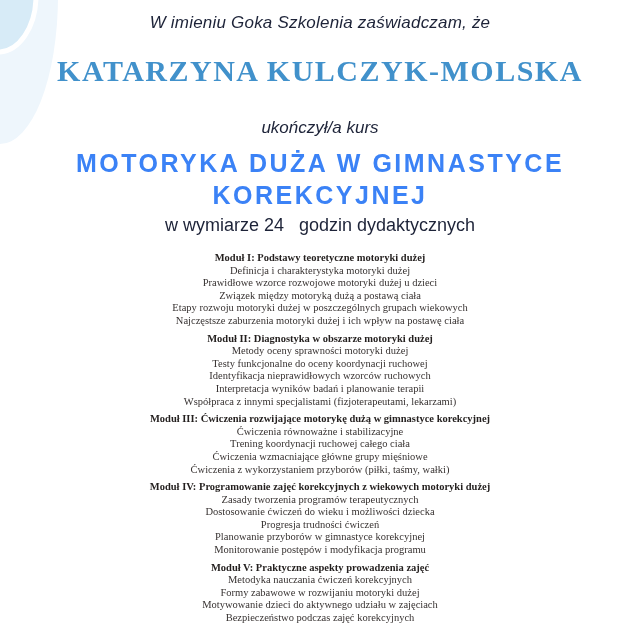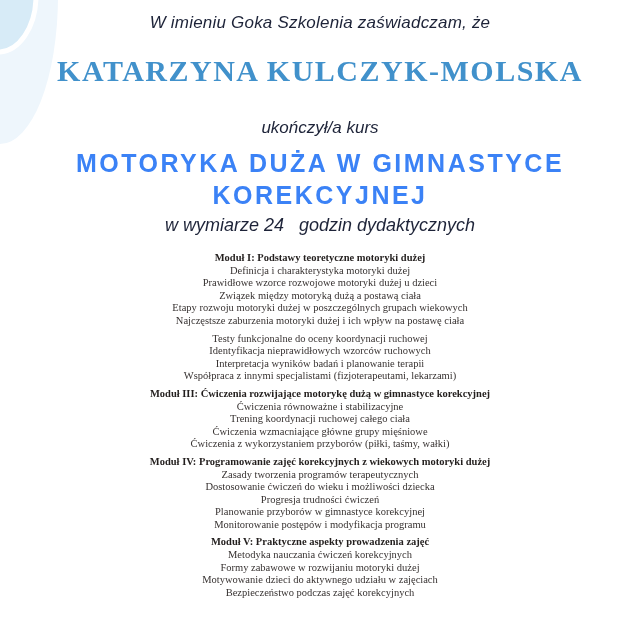--- a/index.html
+++ b/index.html
@@ -18,21 +18,21 @@
     font-size:30px;letter-spacing:1.5px;color:#4191cb;
   }
   .completed{
     margin-top:30px;font-size:17px;font-style:italic;color:#1d2338;
   }
   .course-title{
     margin:9px auto 0 auto;width:520px;font-size:25px;font-weight:700;
     letter-spacing:2.5px;color:#3b82f6;line-height:32px;
   }
   .hours{
-    margin-top:4px;font-size:18px;font-style:italic;color:#1d2338;
+    margin-top:4px;font-size:18px;color:#1d2338;
     white-space:pre-wrap;
   }
   .modules{
     margin-top:16px;font-family:"Liberation Serif",serif;font-size:10.5px;
     color:#373231;line-height:12.6px;
   }
   .module{margin-bottom:5px;}
   .module-title{font-weight:700;color:#231f1e;}
 </style>
 </head>
@@ -63,20 +63,22 @@
     <div class="module">
       <div class="module-title">Moduł I: Podstawy teoretyczne motoryki dużej</div>
       <div class="module-item">Definicja i charakterystyka motoryki dużej</div>
       <div class="module-item">Prawidłowe wzorce rozwojowe motoryki dużej u dzieci</div>
       <div class="module-item">Związek między motoryką dużą a postawą ciała</div>
       <div class="module-item">Etapy rozwoju motoryki dużej w poszczególnych grupach wiekowych</div>
       <div class="module-item">Najczęstsze zaburzenia motoryki dużej i ich wpływ na postawę ciała</div>
     </div>
 
     <div class="module">
+      <div class="module-title">Moduł II: Diagnostyka w obszarze motoryki dużej</div>
+      <div class="module-item">Metody oceny sprawności motoryki dużej</div>
       <div class="module-item">Testy funkcjonalne do oceny koordynacji ruchowej</div>
       <div class="module-item">Identyfikacja nieprawidłowych wzorców ruchowych</div>
       <div class="module-item">Interpretacja wyników badań i planowanie terapii</div>
       <div class="module-item">Współpraca z innymi specjalistami (fizjoterapeutami, lekarzami)</div>
     </div>
 
     <div class="module">
       <div class="module-title">Moduł III: Ćwiczenia rozwijające motorykę dużą w gimnastyce korekcyjnej</div>
       <div class="module-item">Ćwiczenia równoważne i stabilizacyjne</div>
       <div class="module-item">Trening koordynacji ruchowej całego ciała</div>

